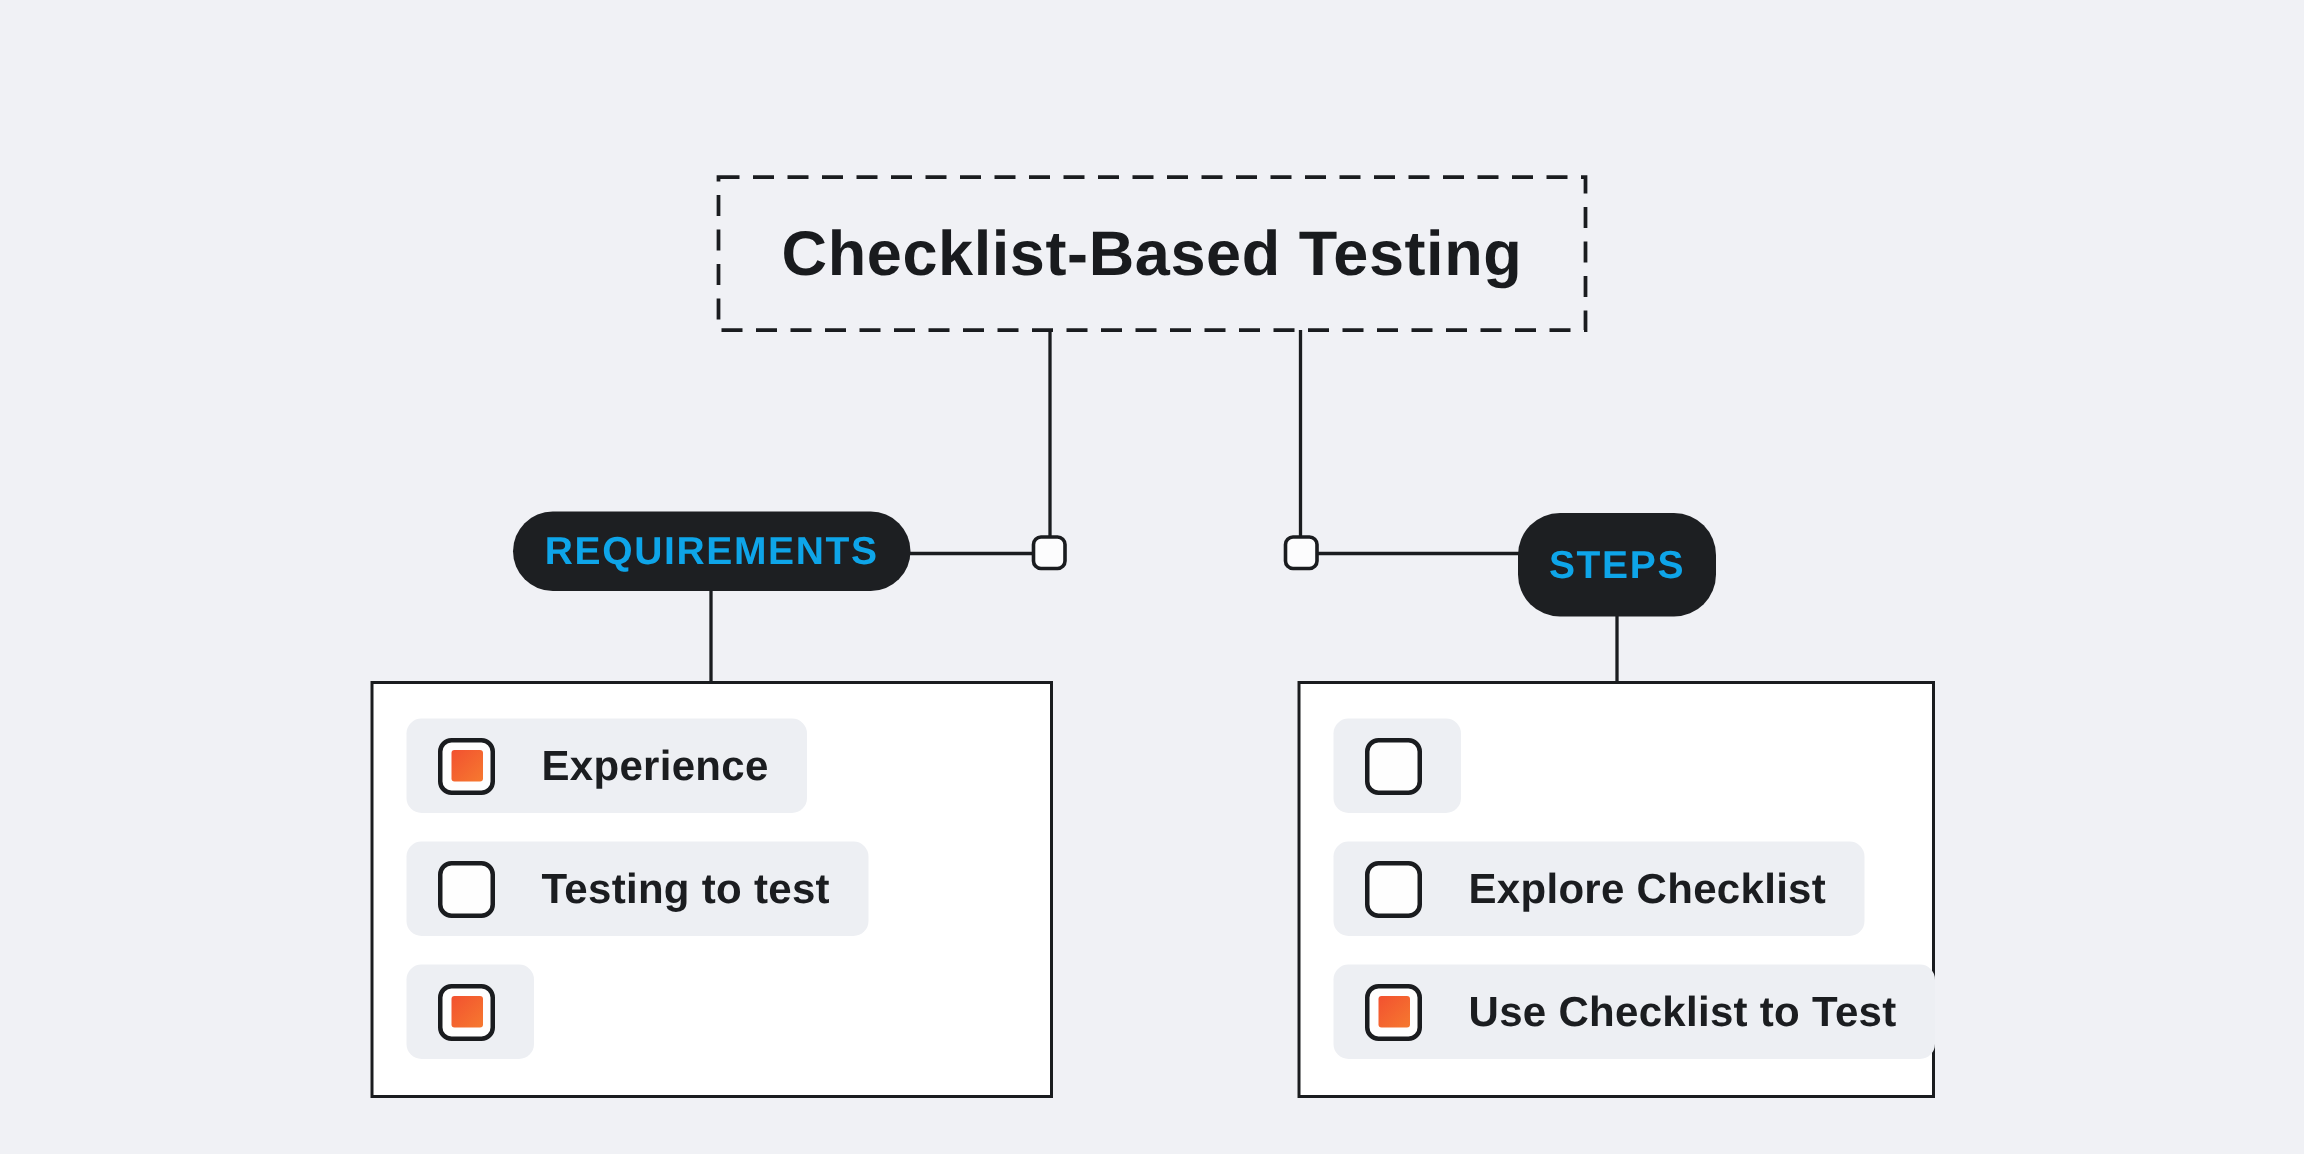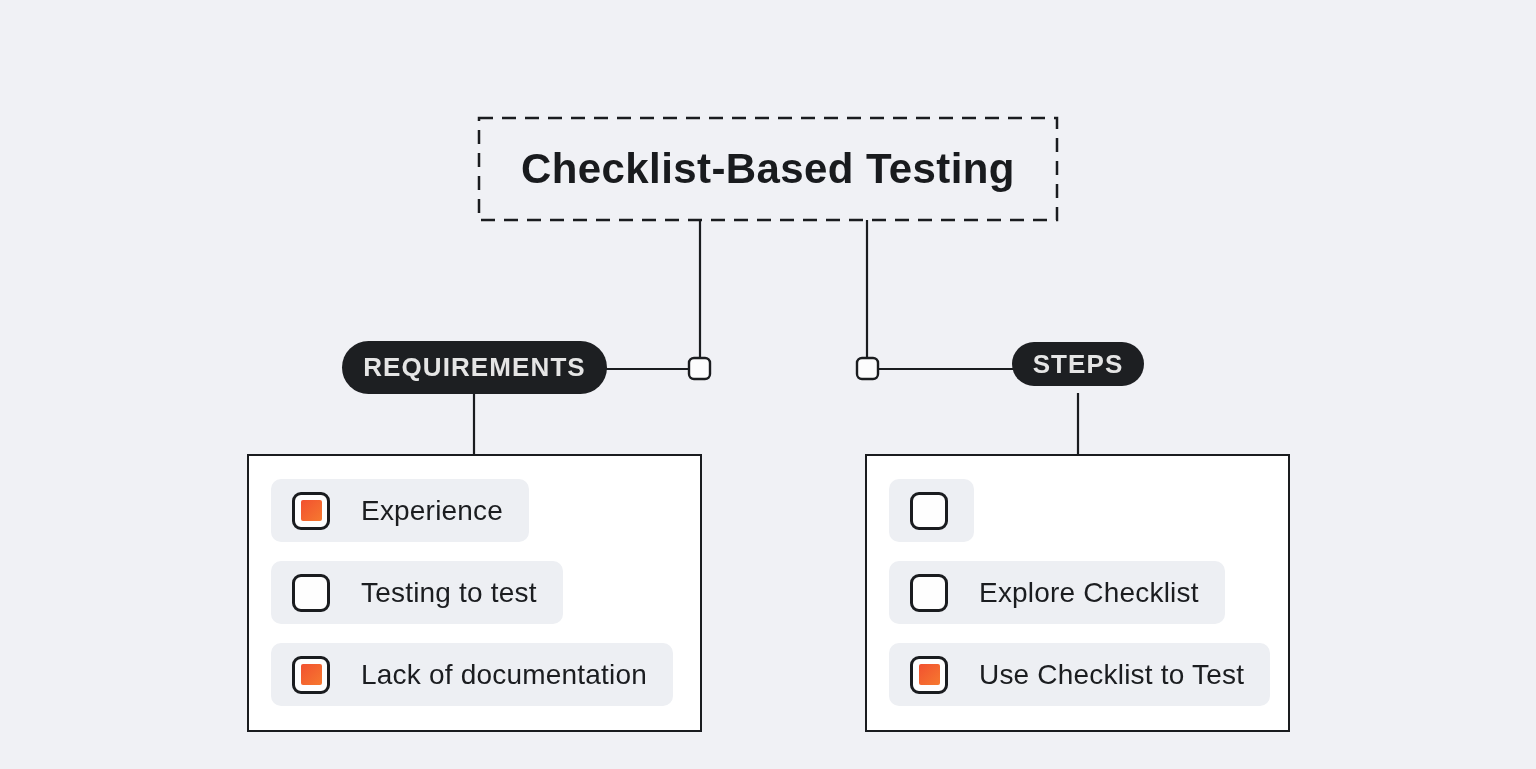--- a/index.html
+++ b/index.html
@@ -11,45 +11,45 @@
   #title-box{
     position:absolute;left:479px;top:77px;width:578px;height:102px;
     display:flex;align-items:center;justify-content:center;
   }
   #title-box .title-text{
     font-size:42px;font-weight:700;letter-spacing:0.4px;color:#191B1E;white-space:nowrap;
   }
   .pill{
     position:absolute;background:#1D1F22;border-radius:28px;
     display:flex;align-items:center;justify-content:center;
-    color:#e5e5e5;font-weight:700;font-size:26px;letter-spacing:1.1px;white-space:nowrap;
+    color:#0ea5e9;font-weight:700;font-size:26px;letter-spacing:1.1px;white-space:nowrap;
   }
   #pill-requirements{left:342px;top:300px;width:265px;height:53px;}
-  #pill-steps{left:1012px;top:301px;width:132px;height:44px;}
+  #pill-steps{left:1012px;top:301px;width:132px;height:69px;}
   .panel{
     position:absolute;background:#FFFFFF;border:2.5px solid #1A1C1F;box-sizing:border-box;
     padding:23px 0 0 22px;display:flex;flex-direction:column;gap:19px;
   }
   #panel-requirements{left:247px;top:413px;width:455px;height:278px;}
   #panel-steps{left:865px;top:413px;width:425px;height:278px;}
   .check-row{
     display:flex;align-items:center;flex:none;width:max-content;height:63px;
     background:#EDEFF3;border-radius:10px;padding:0 26px 0 21px;gap:31px;
   }
   .checkbox{
     width:38px;height:38px;box-sizing:border-box;flex:none;
     border:3px solid #1A1C1F;border-radius:9px;background:#FEFEFE;
     display:flex;align-items:center;justify-content:center;
   }
   .checkbox-fill{
     width:21px;height:21px;border-radius:2px;visibility:hidden;
     background:linear-gradient(135deg,#F25130 0%,#F6792F 100%);
   }
   .check-row.checked .checkbox-fill{visibility:visible;}
-  .row-label{font-size:28px;font-weight:400;letter-spacing:0.2px;color:#1B1D20;white-space:nowrap;}
+  .row-label{font-size:28px;font-weight:700;letter-spacing:0.2px;color:#1B1D20;white-space:nowrap;}
 </style>
 </head>
 <body>
 
 <div id="canvas">
 
   <svg id="connectors" viewBox="0 0 1536 769" xmlns="http://www.w3.org/2000/svg">
     <rect x="479" y="77" width="578" height="102" fill="none" stroke="#1A1C1F" stroke-width="2.5" stroke-dasharray="14 9"></rect>
     <path d="M700 179 V317" stroke="#1A1C1F" stroke-width="2.2" fill="none"></path>
     <path d="M867 179 V317" stroke="#1A1C1F" stroke-width="2.2" fill="none"></path>
@@ -83,21 +83,20 @@
     <div class="check-row">
       <span class="checkbox">
         <span class="checkbox-fill"></span>
       </span>
       <span class="row-label">Testing to test</span>
     </div>
     <div class="check-row checked">
       <span class="checkbox">
         <span class="checkbox-fill"></span>
       </span>
-      <span class="row-label">Lack of documentation</span>
     </div>
   </div>
 
   <div class="panel" id="panel-steps">
     <div class="check-row">
       <span class="checkbox">
         <span class="checkbox-fill"></span>
       </span>
     </div>
     <div class="check-row">

